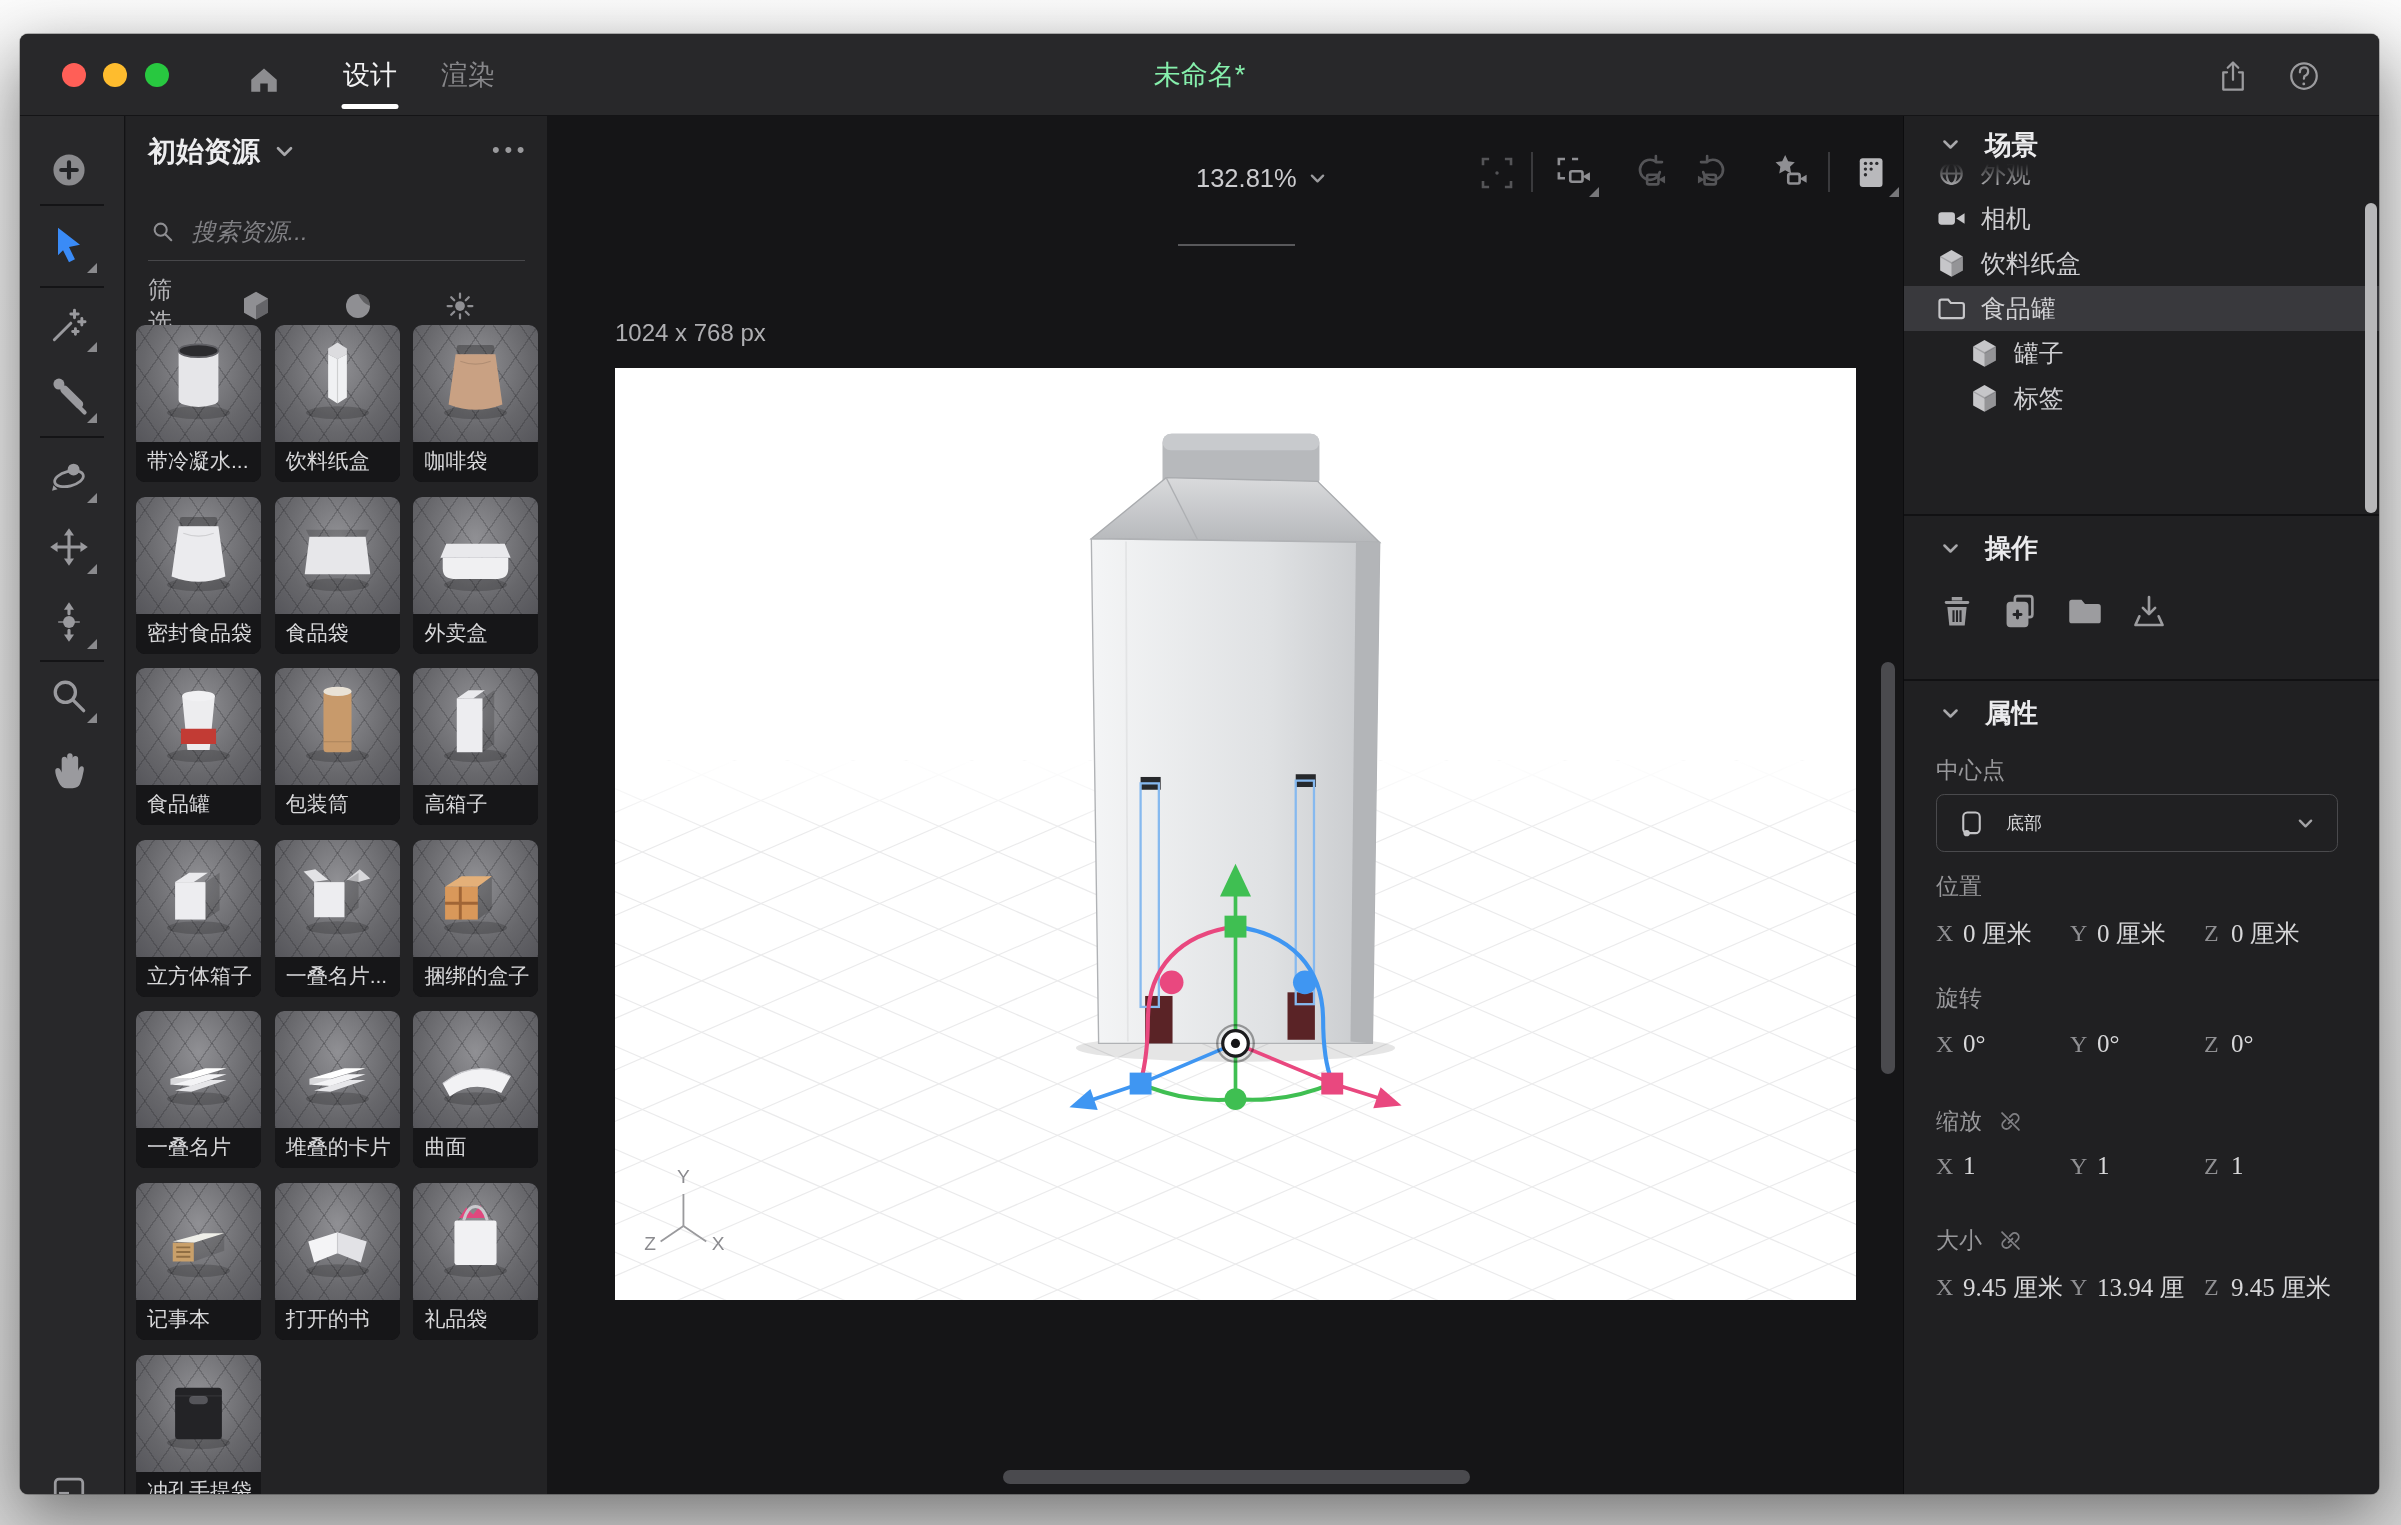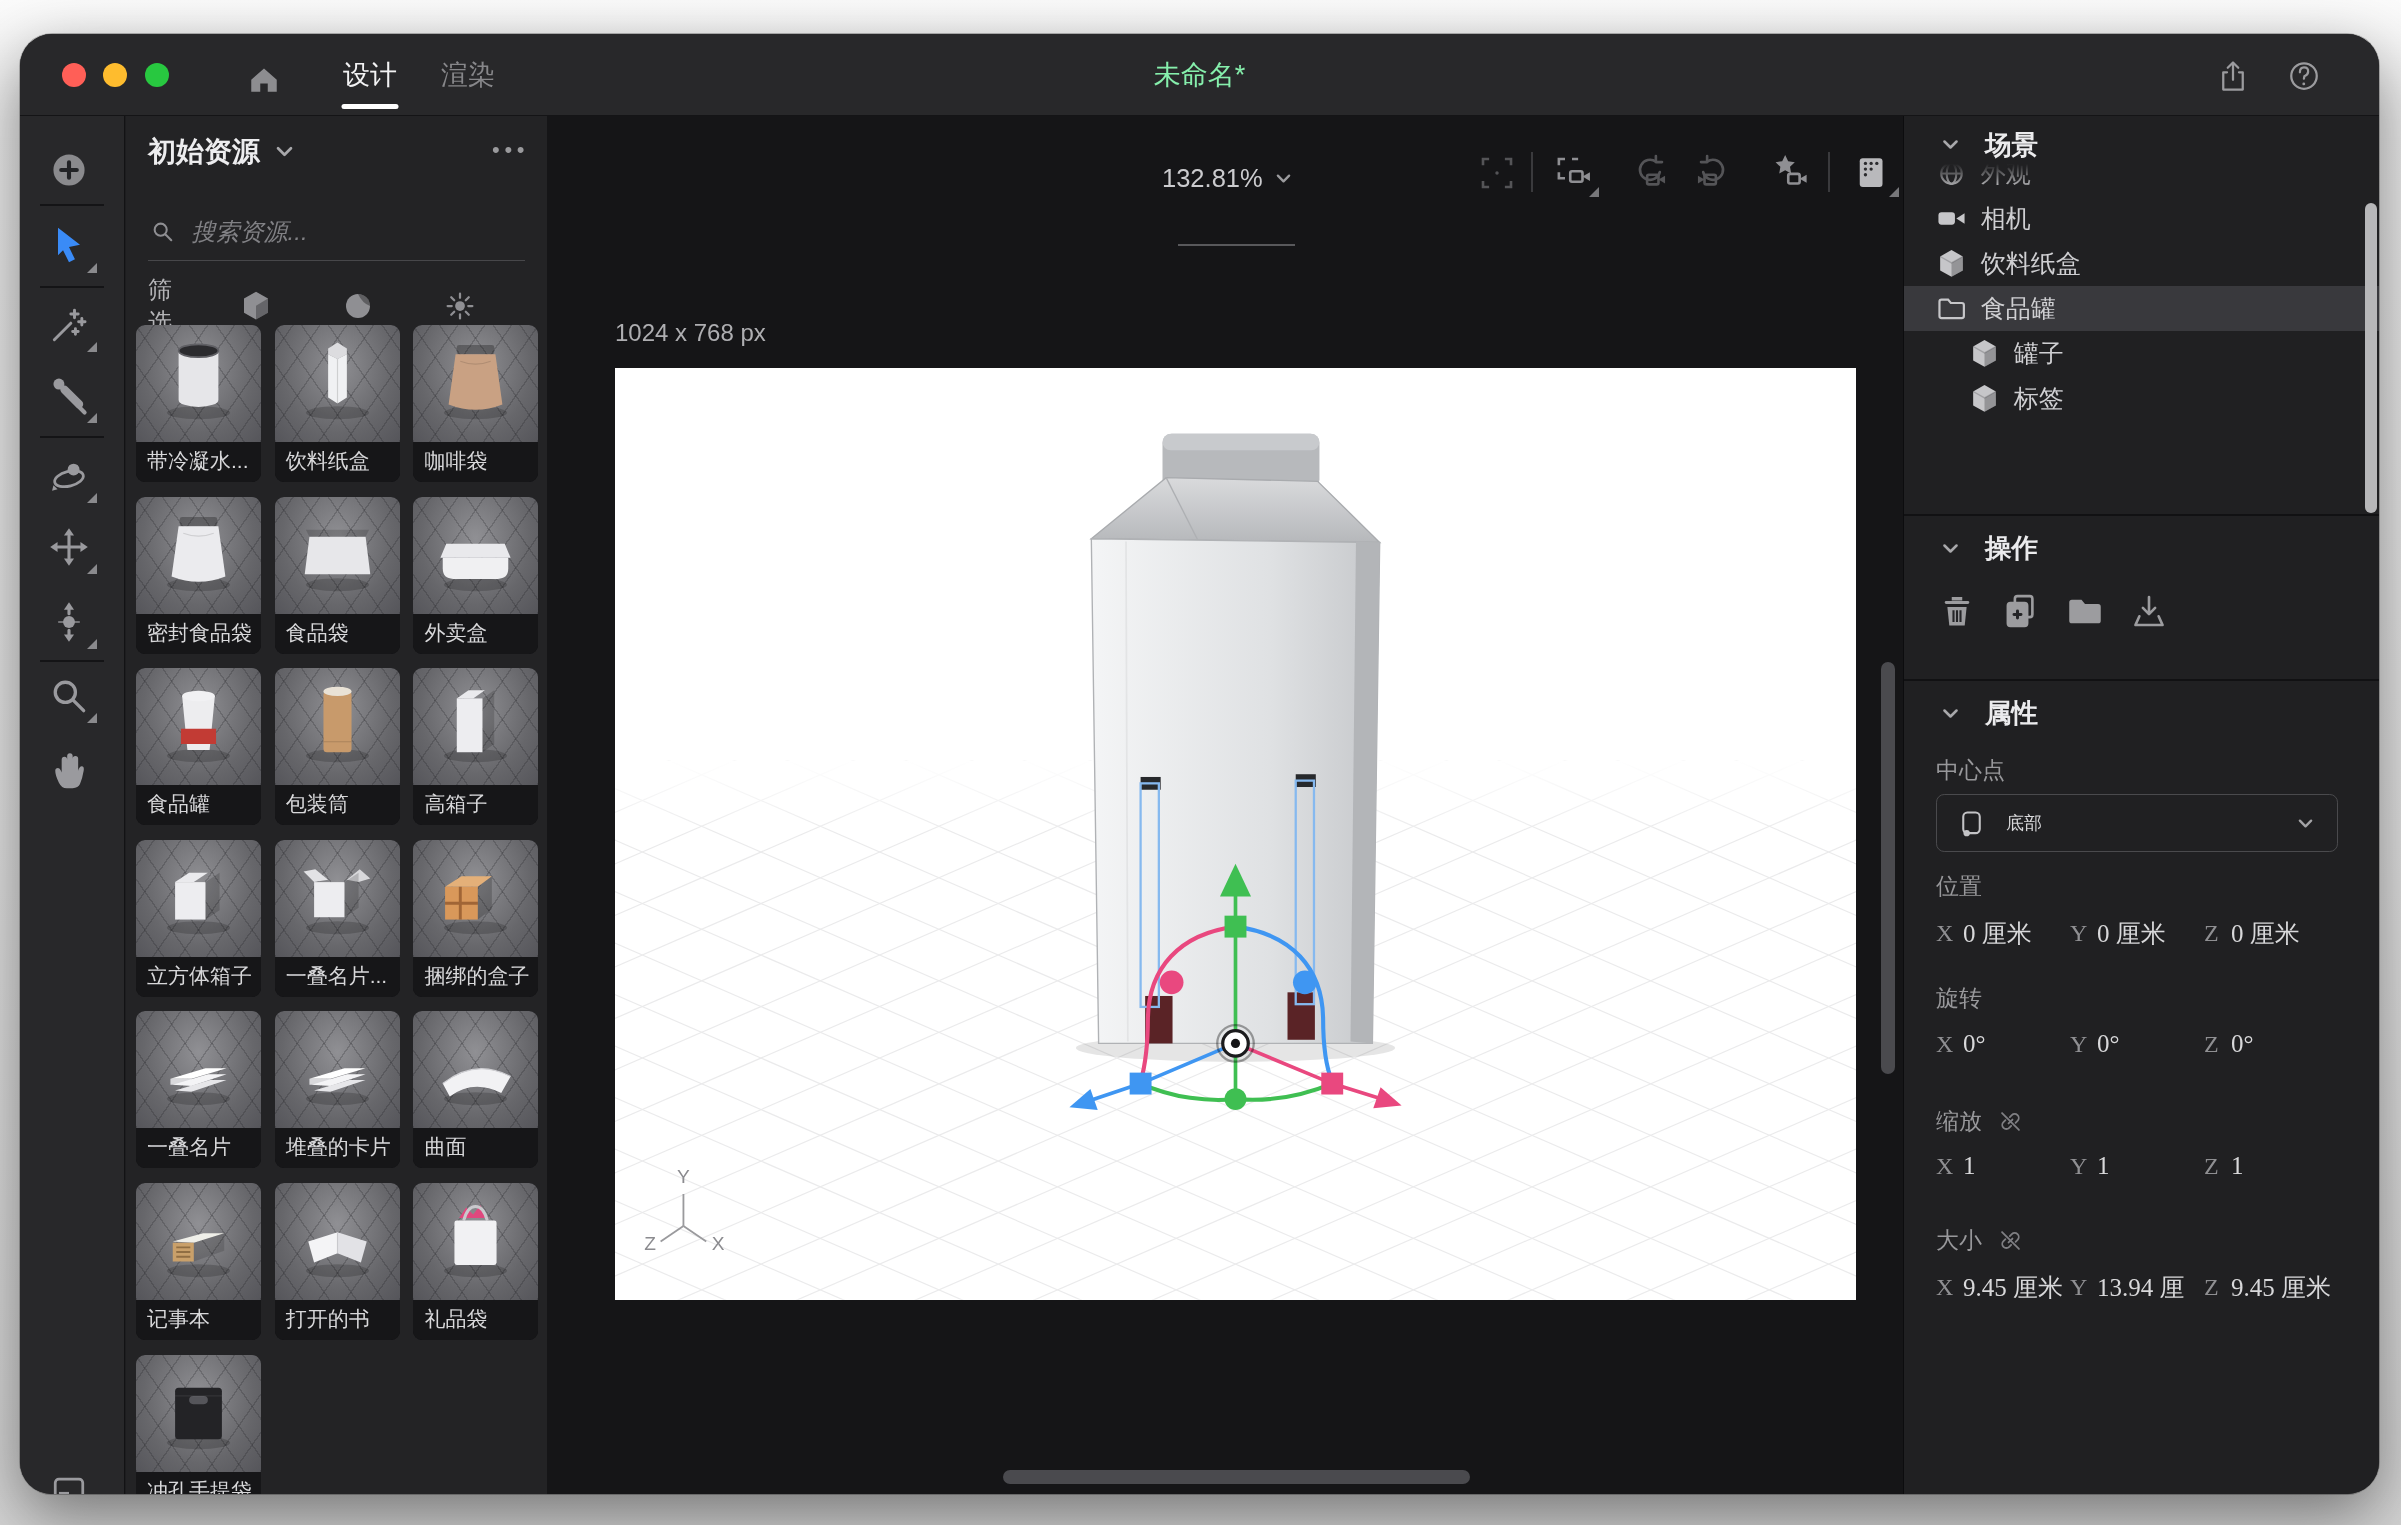--- a/index.html
+++ b/index.html
@@ -1,21 +1,21 @@
 <!DOCTYPE html>
 <html style="font-size:14.6px"><head>
 <meta charset="utf-8">
 <style>
   * { margin:0; padding:0; box-sizing:border-box; }
   html,body { width:2401px; height:1526px; overflow:hidden; }
   body { font-family:"Liberation Sans","DejaVu Sans",sans-serif; }
   .stage { position:absolute; inset:0; width:2401px; height:1526px;
     background:linear-gradient(180deg,#fbfbfb 0%,#ececec 8%,#e3e3e3 55%,#d4d4d4 100%); }
   .window { position:absolute; left:20px; top:34px; width:2359px; height:1460px;
-    background:#1d1d1f; border-radius:32px; overflow:hidden;
+    background:#1d1d1f; border-radius:8px; overflow:hidden;
     box-shadow:0 22px 64px rgba(0,0,0,.45), 0 0 0 0.9px rgba(0,0,0,.25); }
 
   
   .titlebar { position:absolute; left:0; top:0; right:0; height:82px; background:#28282a; border-bottom:0.9px solid #141416; }
   .traffic { position:absolute; left:42px; top:29px; display:flex; gap:17.3px; }
   .light { width:24px; height:24px; border-radius:50%; }
   .home { position:absolute; left:226px; top:26.5px; width:36px; height:36px; color:#8d8d90; }
   .tabs { position:absolute; left:301px; top:0; height:82px; display:flex; }
   .tab { position:relative; height:82px; line-height:82px; padding:0 22px; font-size:27px; color:#87878a; cursor:default; }
   .tab[data-active="true"] { color:#f2f2f3; }
@@ -51,21 +51,21 @@
     background:
       repeating-linear-gradient(55deg, rgba(30,30,34,.22) 0 1.4px, transparent 1.4px 22px),
       repeating-linear-gradient(-55deg, rgba(30,30,34,.22) 0 1.4px, transparent 1.4px 22px),
       radial-gradient(ellipse at 50% 35%, #909094 0%, #67676b 62%, #55555a 100%);
   }
   .thumb svg { width:100%; height:100%; display:block; }
   .clabel { height:40px; background:#161618; color:#d8d8da; font-size:21px; line-height:38px; padding:0 11px; white-space:nowrap; overflow:hidden; }
 
   
   .viewport { position:absolute; left:527px; top:82px; bottom:0; width:1356px; background:#151517; }
-  .zoomctl { position:absolute; left:615px; top:41px; height:42px; display:flex; align-items:center; color:#cbcbce; font-size:25.5px; }
+  .zoomctl { position:absolute; left:649px; top:41px; height:42px; display:flex; align-items:center; color:#cbcbce; font-size:25.5px; }
   .zoomctl .zc { width:27px; height:27px; margin-left:7.3px; color:#9b9b9e; }
   .zul { position:absolute; left:631px; top:128px; width:117px; height:1.8px; background:#58585b; }
   .vicon { position:absolute; top:36px; width:42px; height:42px; color:#8f8f93; }
   .vicon[data-disabled="true"] { color:#545457; }
   .vicon[data-bright="true"] { color:#b9b9bc; }
   .vicon .corner { right:-5.5px; bottom:-2.7px; border-bottom-color:#77777a; }
   .vicon[data-fly="true"] .corner { display:block; }
   .vsep { position:absolute; top:36px; width:1.8px; height:40px; background:#3a3a3d; }
   .canvas-label { position:absolute; left:68px; top:203px; font-size:24px; color:#aeaeb1; }
   .canvas { position:absolute; left:68px; top:252px; width:1241px; height:932px; background:#ffffff; }

